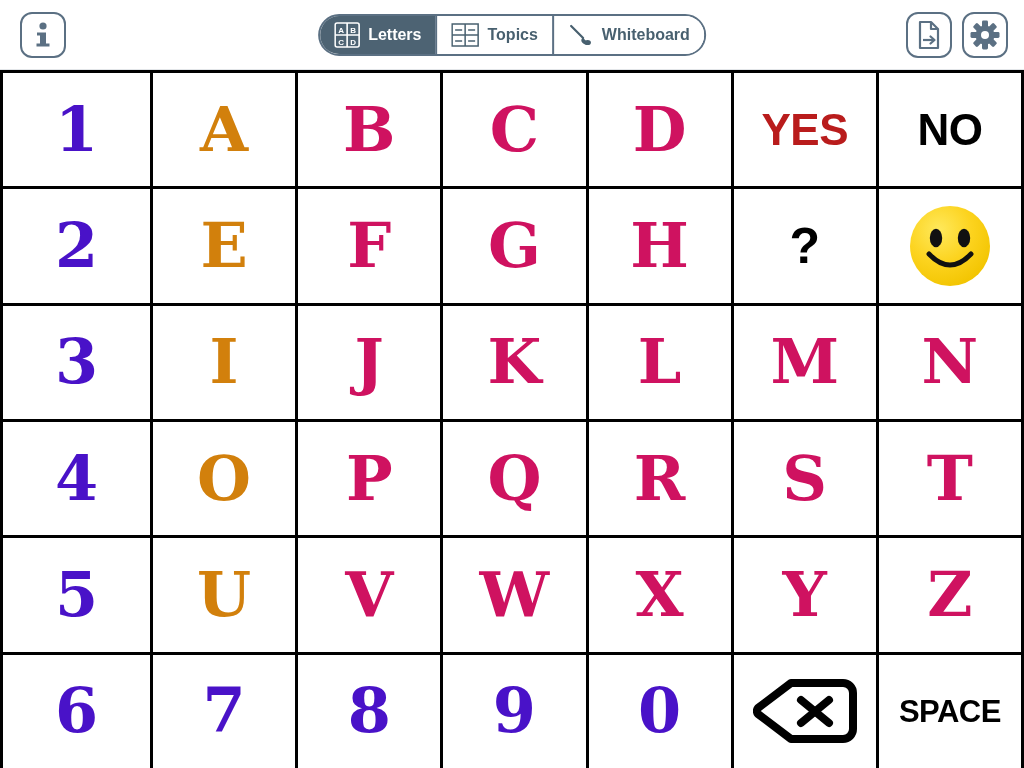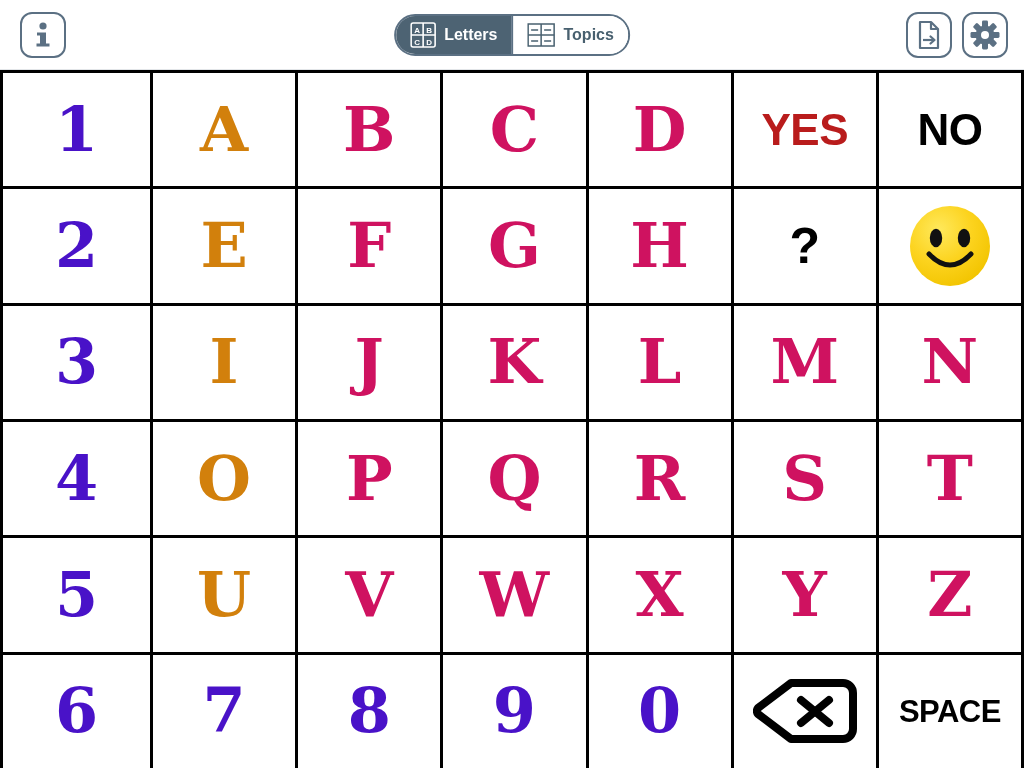--- a/index.html
+++ b/index.html
@@ -208,20 +208,30 @@
               <line x1="1" y1="13" x2="27" y2="13" stroke="#48606f" stroke-width="1.5"></line>
               <line x1="4" y1="8" x2="11" y2="8" stroke="#48606f" stroke-width="1.4"></line>
               <line x1="17" y1="8" x2="24" y2="8" stroke="#48606f" stroke-width="1.4"></line>
               <line x1="4" y1="19" x2="11" y2="19" stroke="#48606f" stroke-width="1.4"></line>
               <line x1="17" y1="19" x2="24" y2="19" stroke="#48606f" stroke-width="1.4"></line>
             </svg>
           </span>
           <span class="seg-label">Topics</span>
         </div>
 
+        <div class="seg">
+          <span class="seg-ico">
+            <svg width="26" height="26" viewBox="0 0 26 26">
+              <line x1="3" y1="4" x2="15" y2="16" stroke="#48606f" stroke-width="2.2" stroke-linecap="round"></line>
+              <path d="M14 15 L20 21 a3.6 3.6 0 0 1 -5.5 -5.5 z" fill="#48606f"></path>
+              <ellipse cx="19.5" cy="20.5" rx="3.3" ry="2.6" fill="#48606f"></ellipse>
+            </svg>
+          </span>
+          <span class="seg-label">Whiteboard</span>
+        </div>
 
       </div>
     </div>
 
     <div class="tb-right">
       <div class="icon-btn">
         <span>
           <svg width="26" height="30" viewBox="0 0 26 30">
             <path d="M4 2 h11 l7 7 v19 H4 z" fill="none" stroke="#5b7083" stroke-width="2.2" stroke-linejoin="round"></path>
             <path d="M15 2 v7 h7" fill="none" stroke="#5b7083" stroke-width="2.2" stroke-linejoin="round"></path>

